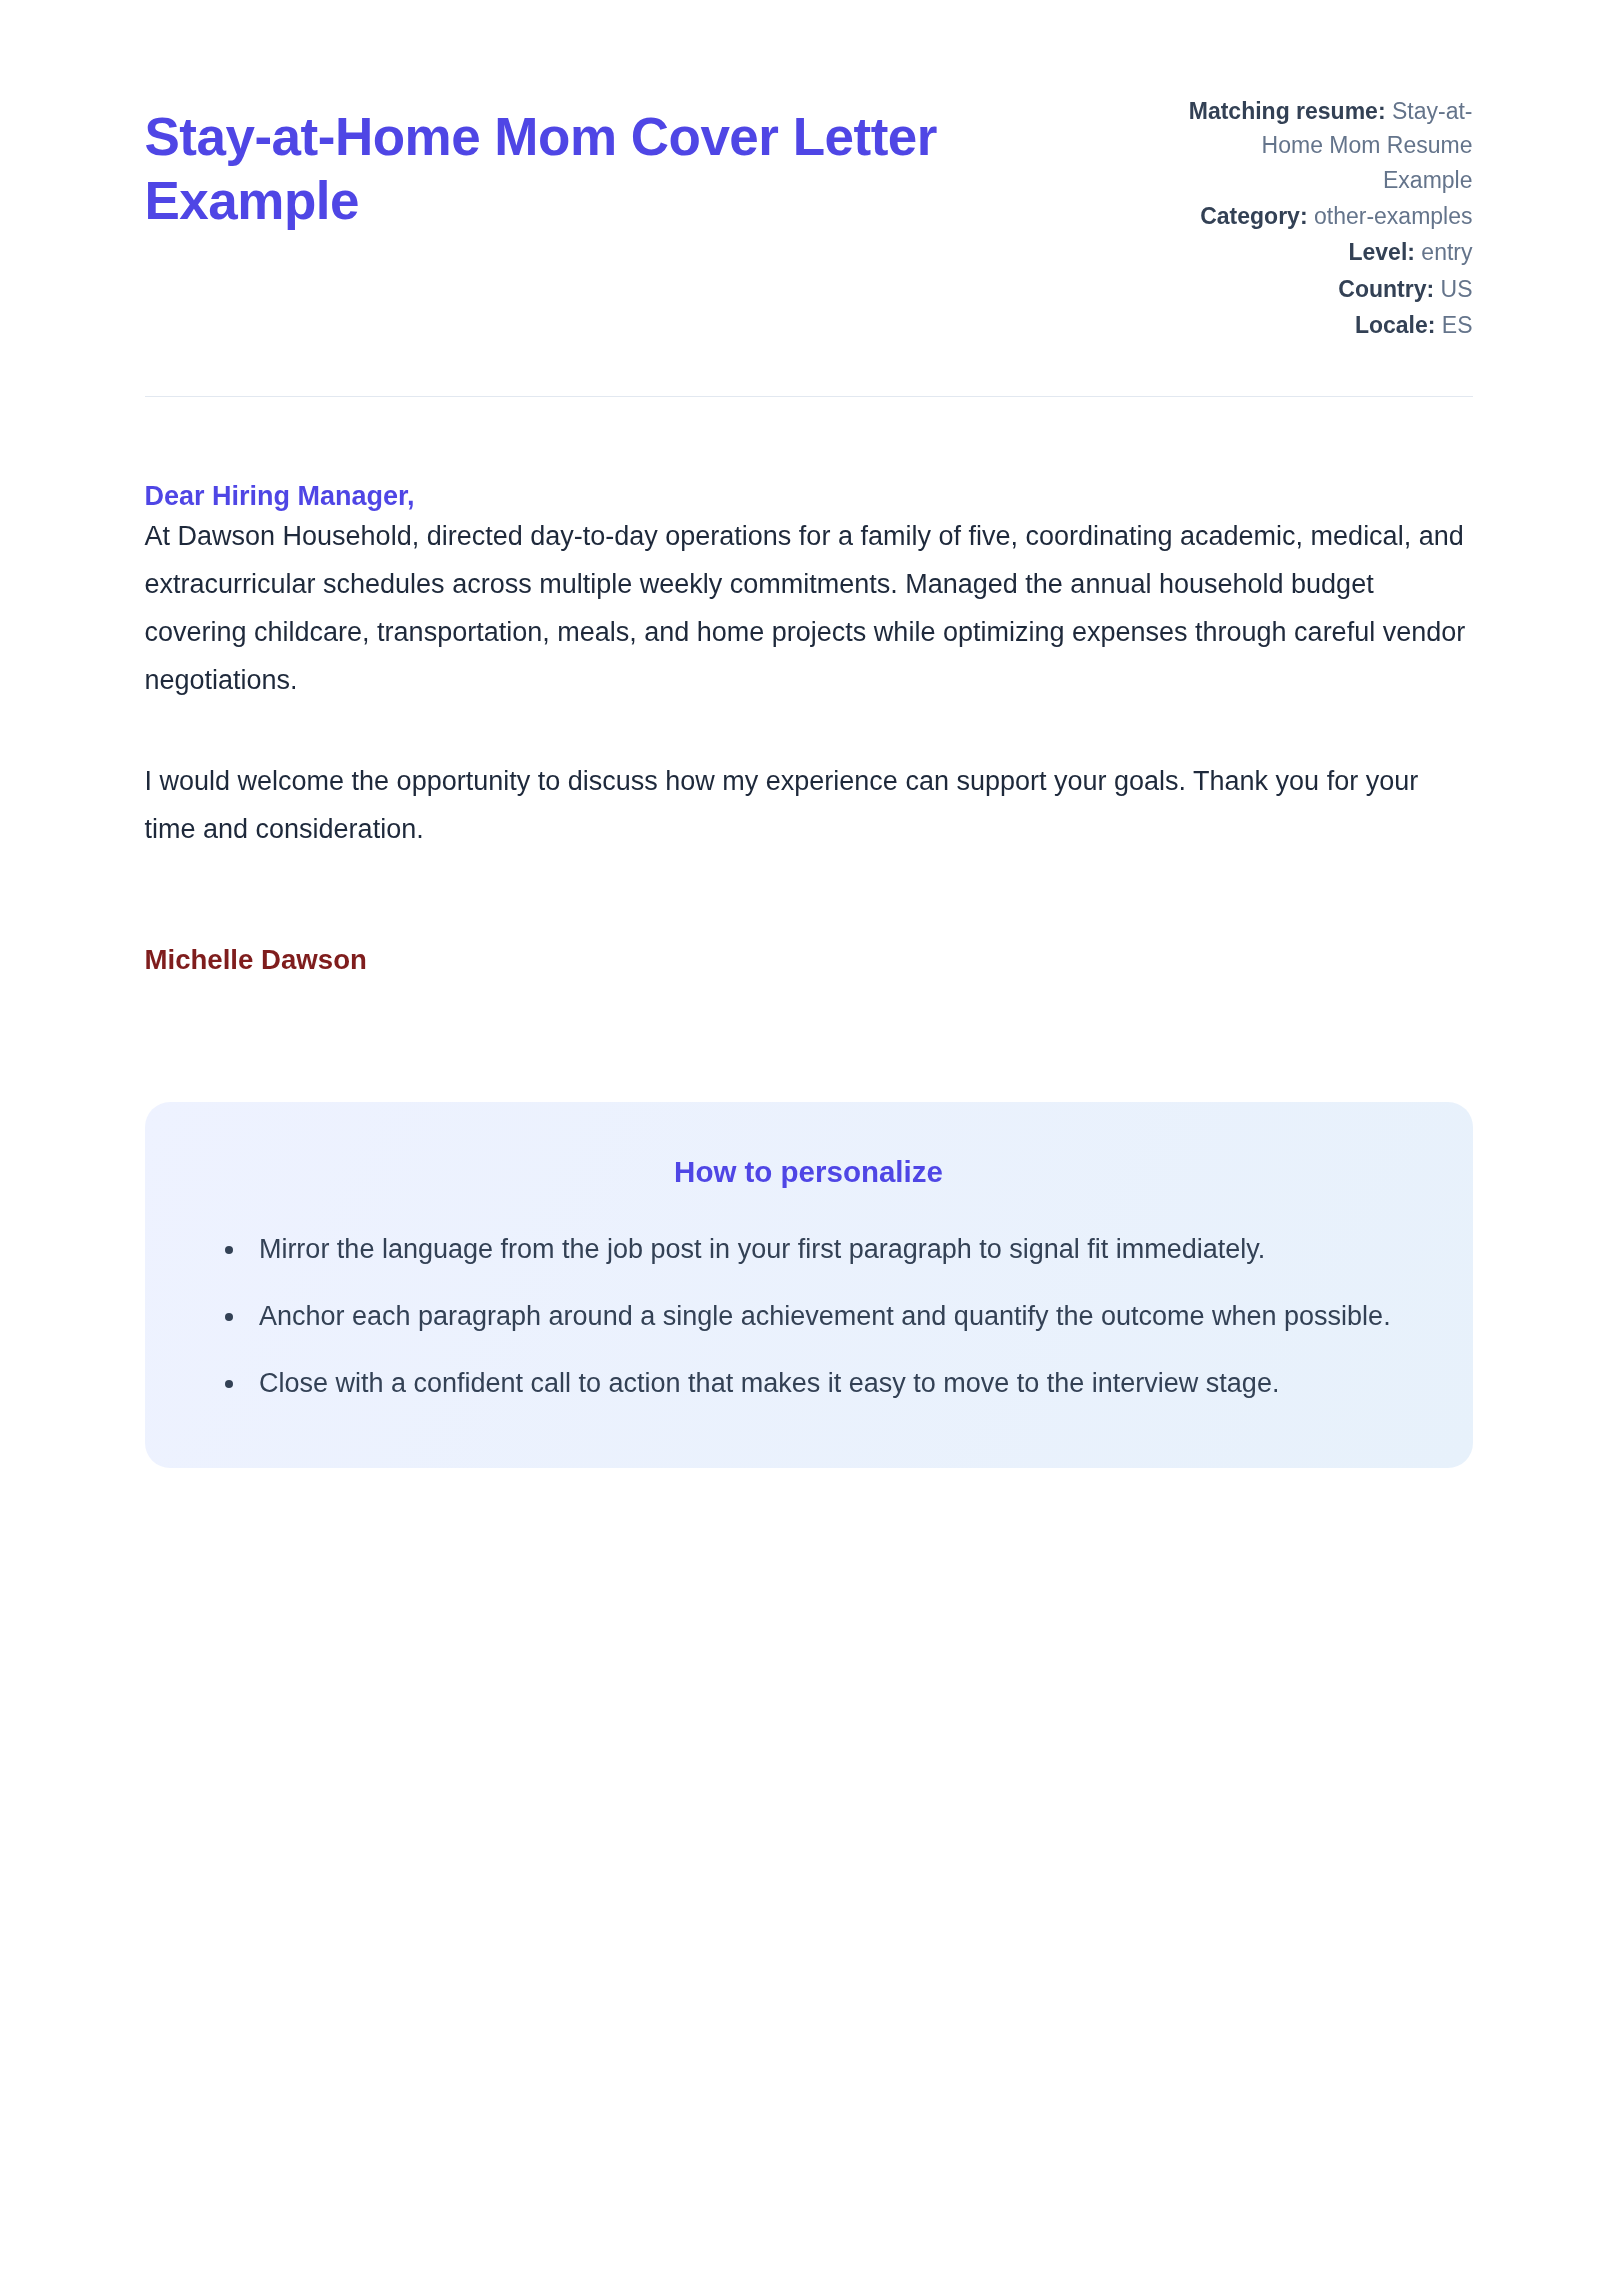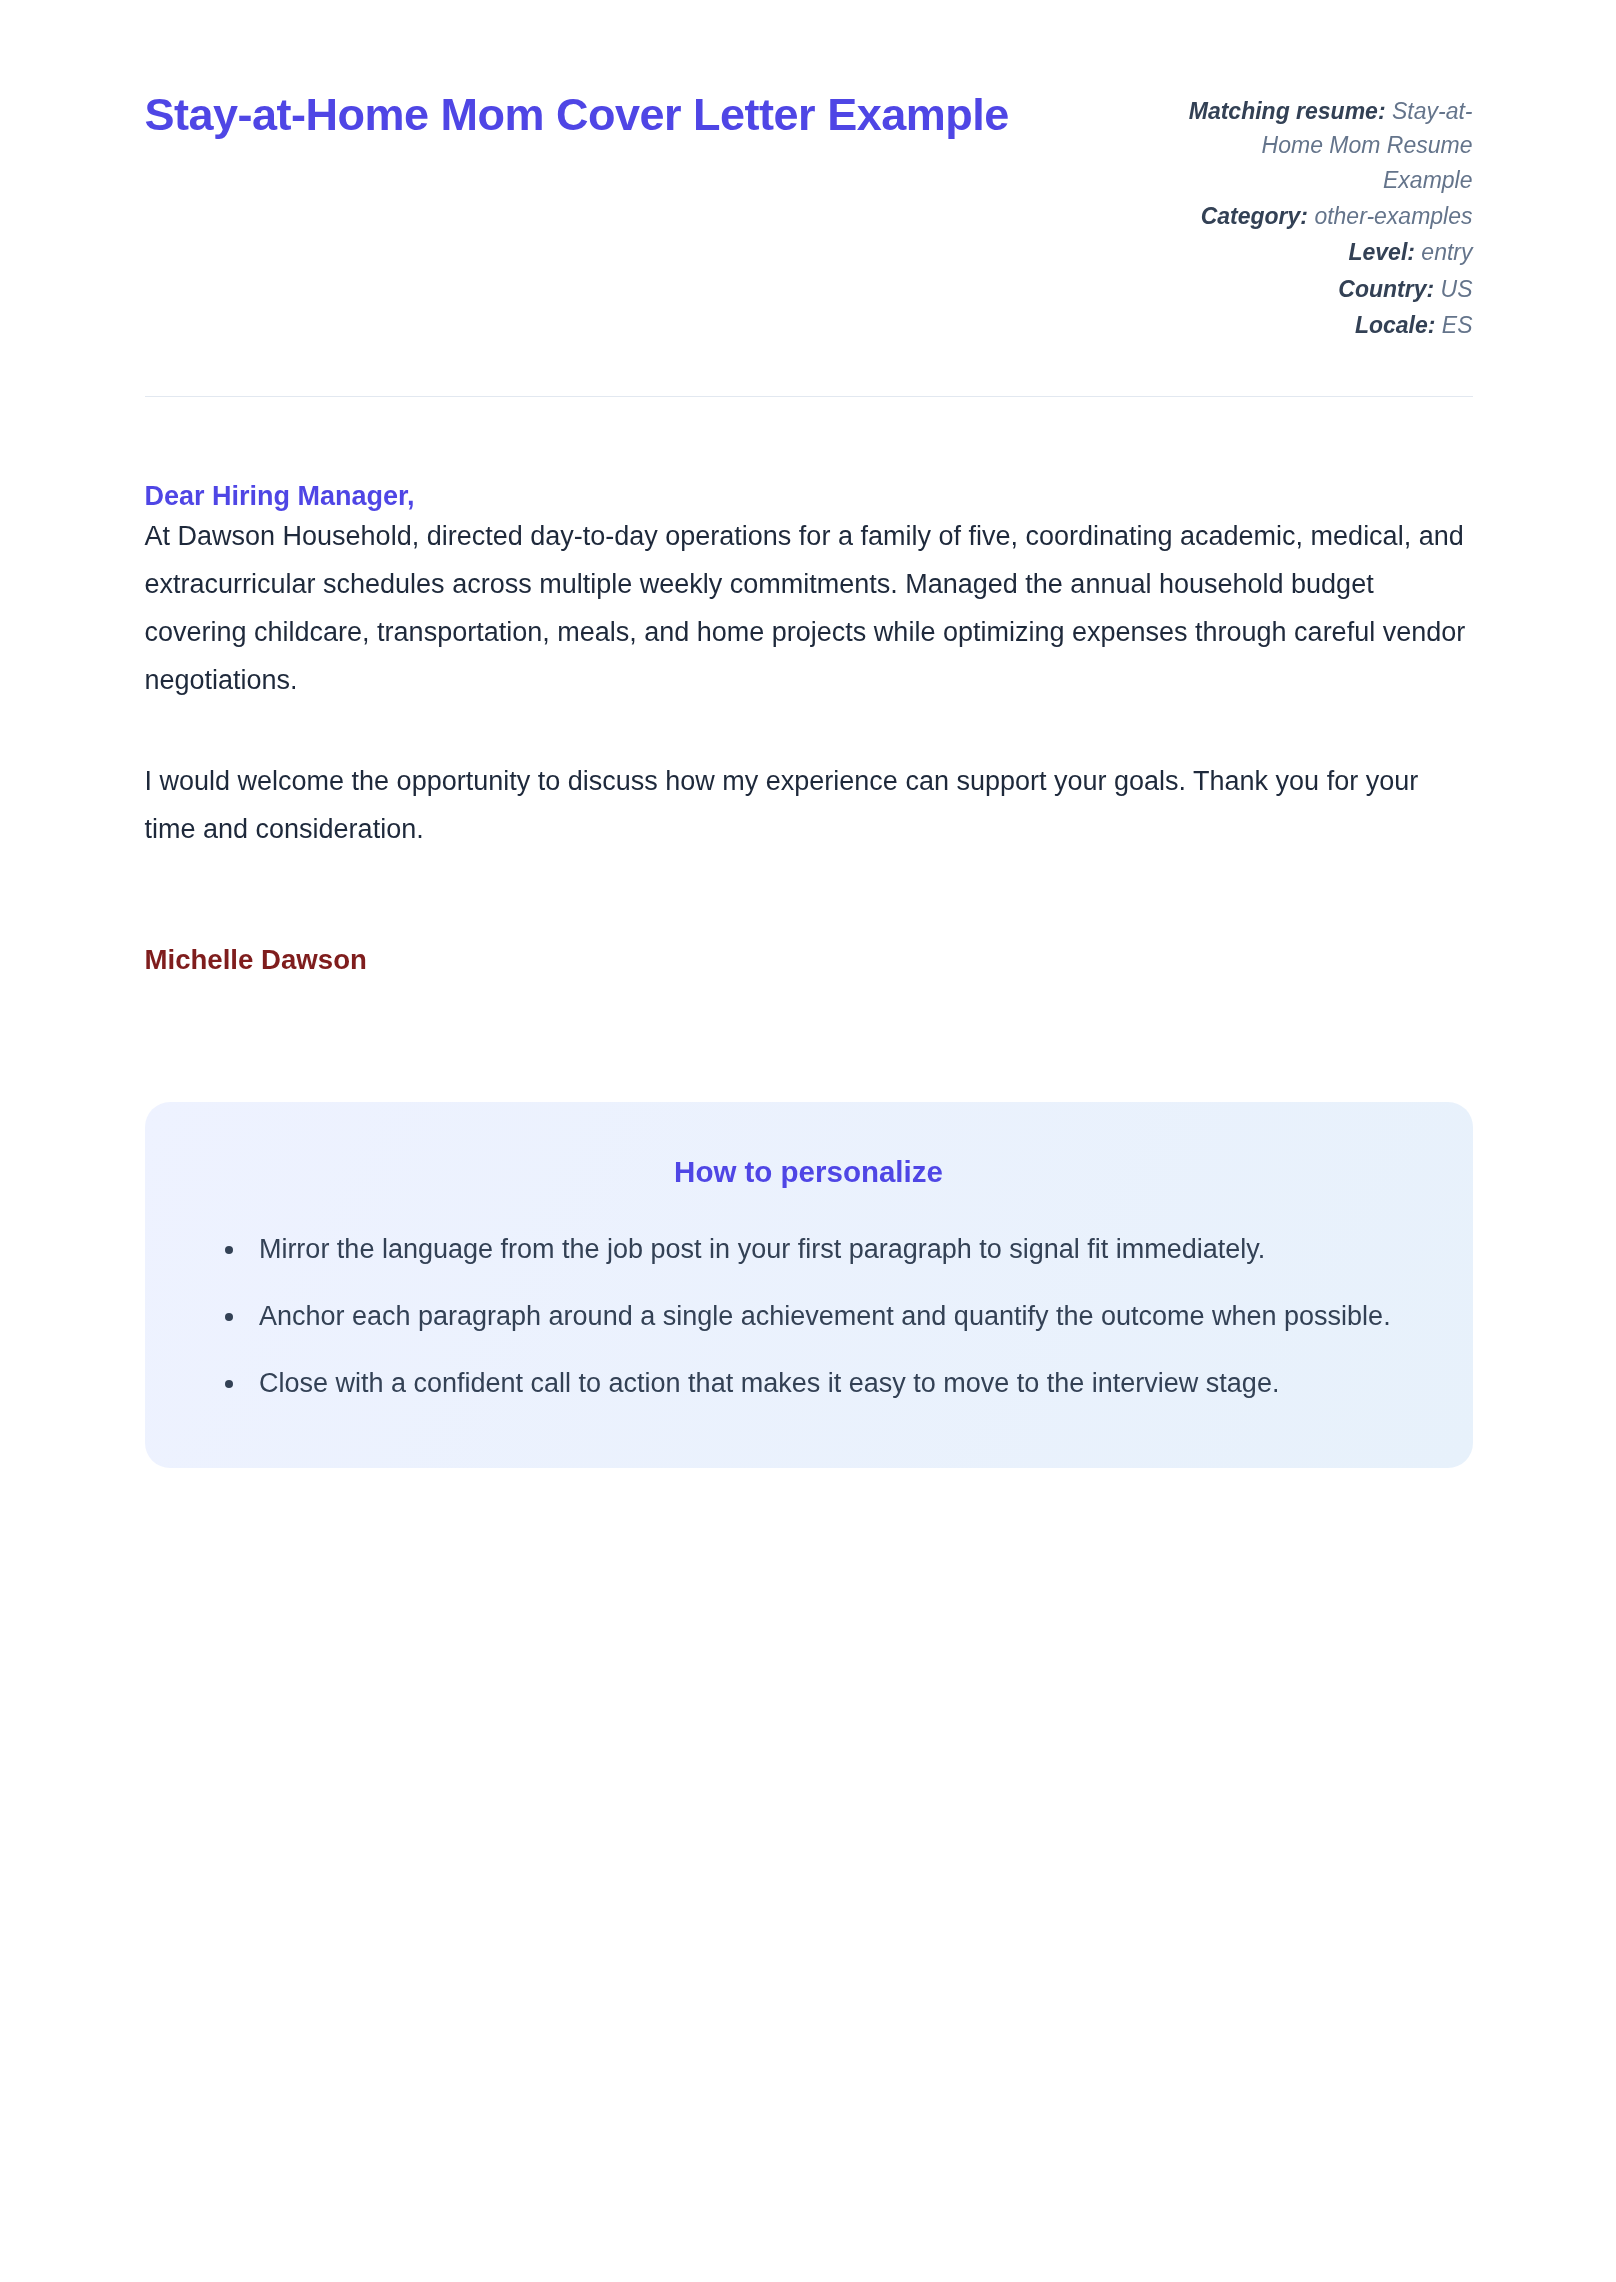--- a/index.html
+++ b/index.html
@@ -29,45 +29,46 @@
     display: flex;
     justify-content: space-between;
     align-items: flex-start;
     gap: 57px;
   }
 
   .header-left { flex: 1 1 auto; max-width: 970px; }
 
   .page-title {
     color: #4f46e5;
-    font-size: 45px;
+    font-size: 53px;
     font-weight: bold;
     line-height: 1.2;
     letter-spacing: -0.5px;
+    margin-top: 17px;
   }
 
   .page-subtitle {
     margin-top: 13.3px;
     color: #334155;
     font-size: 31px;
     font-weight: bold;
     line-height: 1.32;
     max-width: 913px;
   }
 
   .meta-block {
     flex: 0 0 304px;
     width: 304px;
     text-align: right;
     font-size: 23px;
     line-height: 1.5;
     padding-top: 5.7px;
   }
 
-  .meta-row { margin-bottom: 1.9px; font-style: italic; }
+  .meta-row { margin-bottom: 1.9px; }
 
   .meta-label { font-weight: bold; color: #334155; }
   .meta-value { color: #64748b; }
 
   .divider {
     border: none;
     border-top: 1.9px solid #e2e8f0;
     margin-top: 51px;
   }
 

